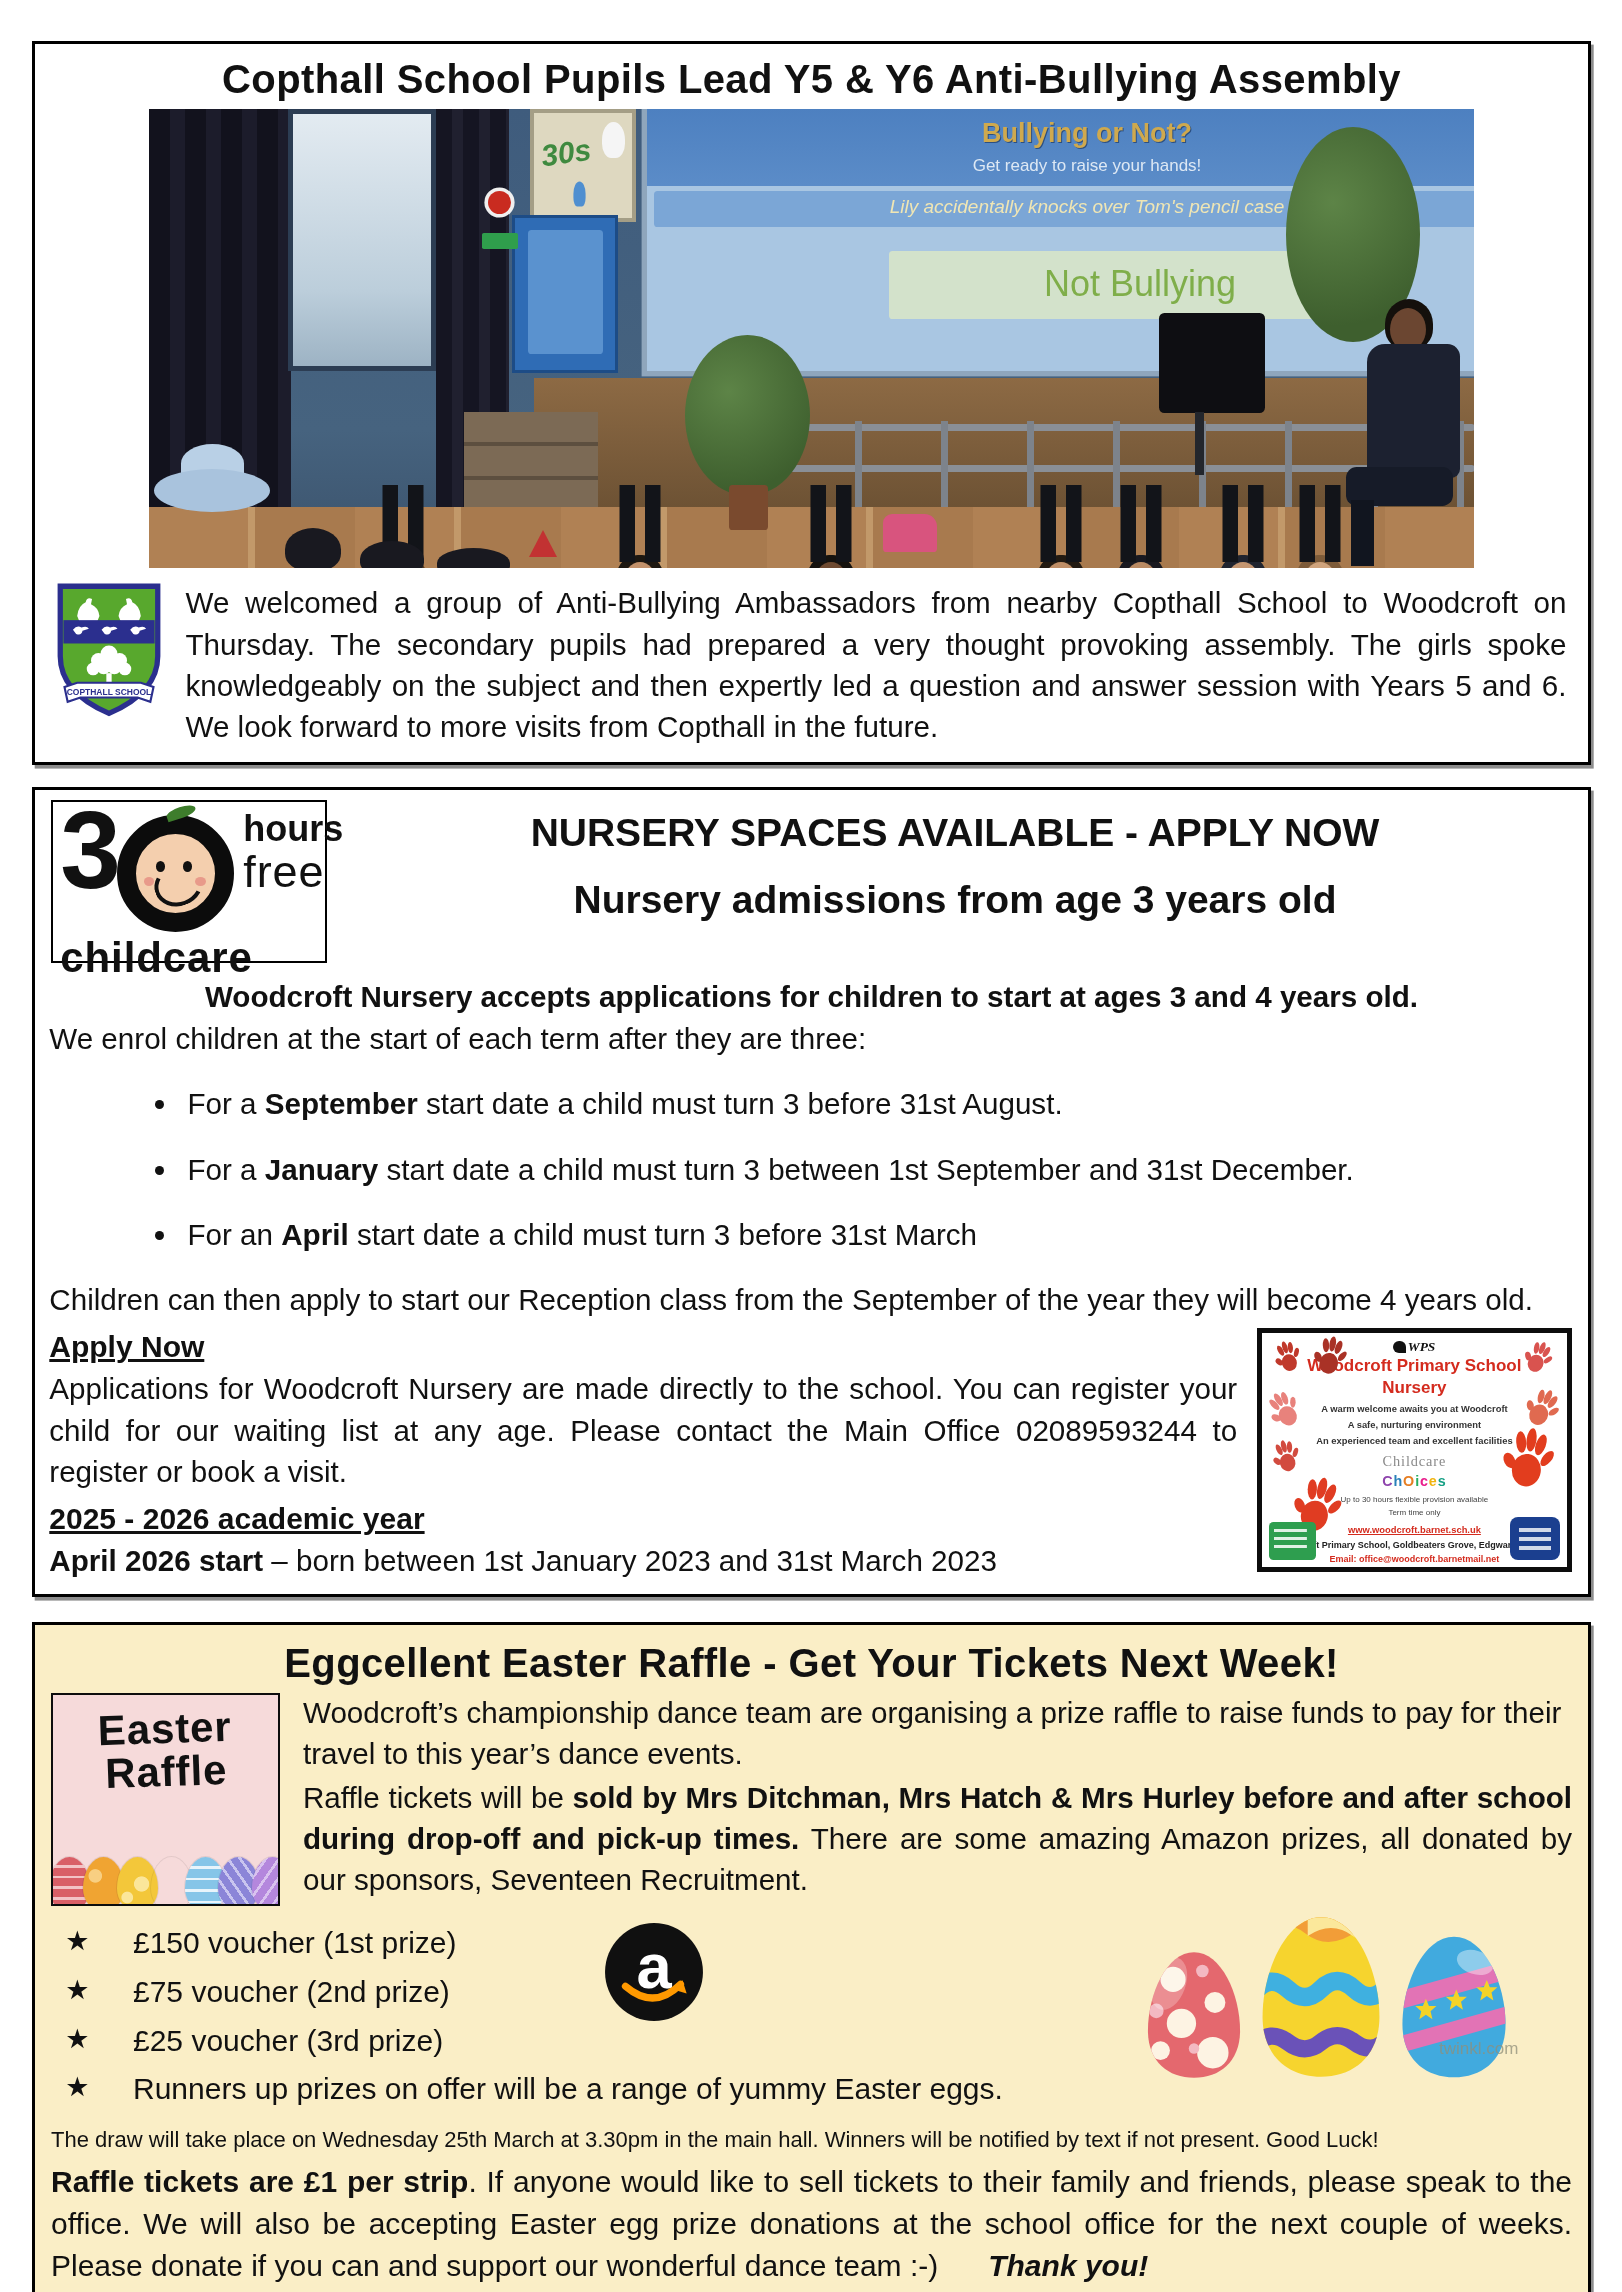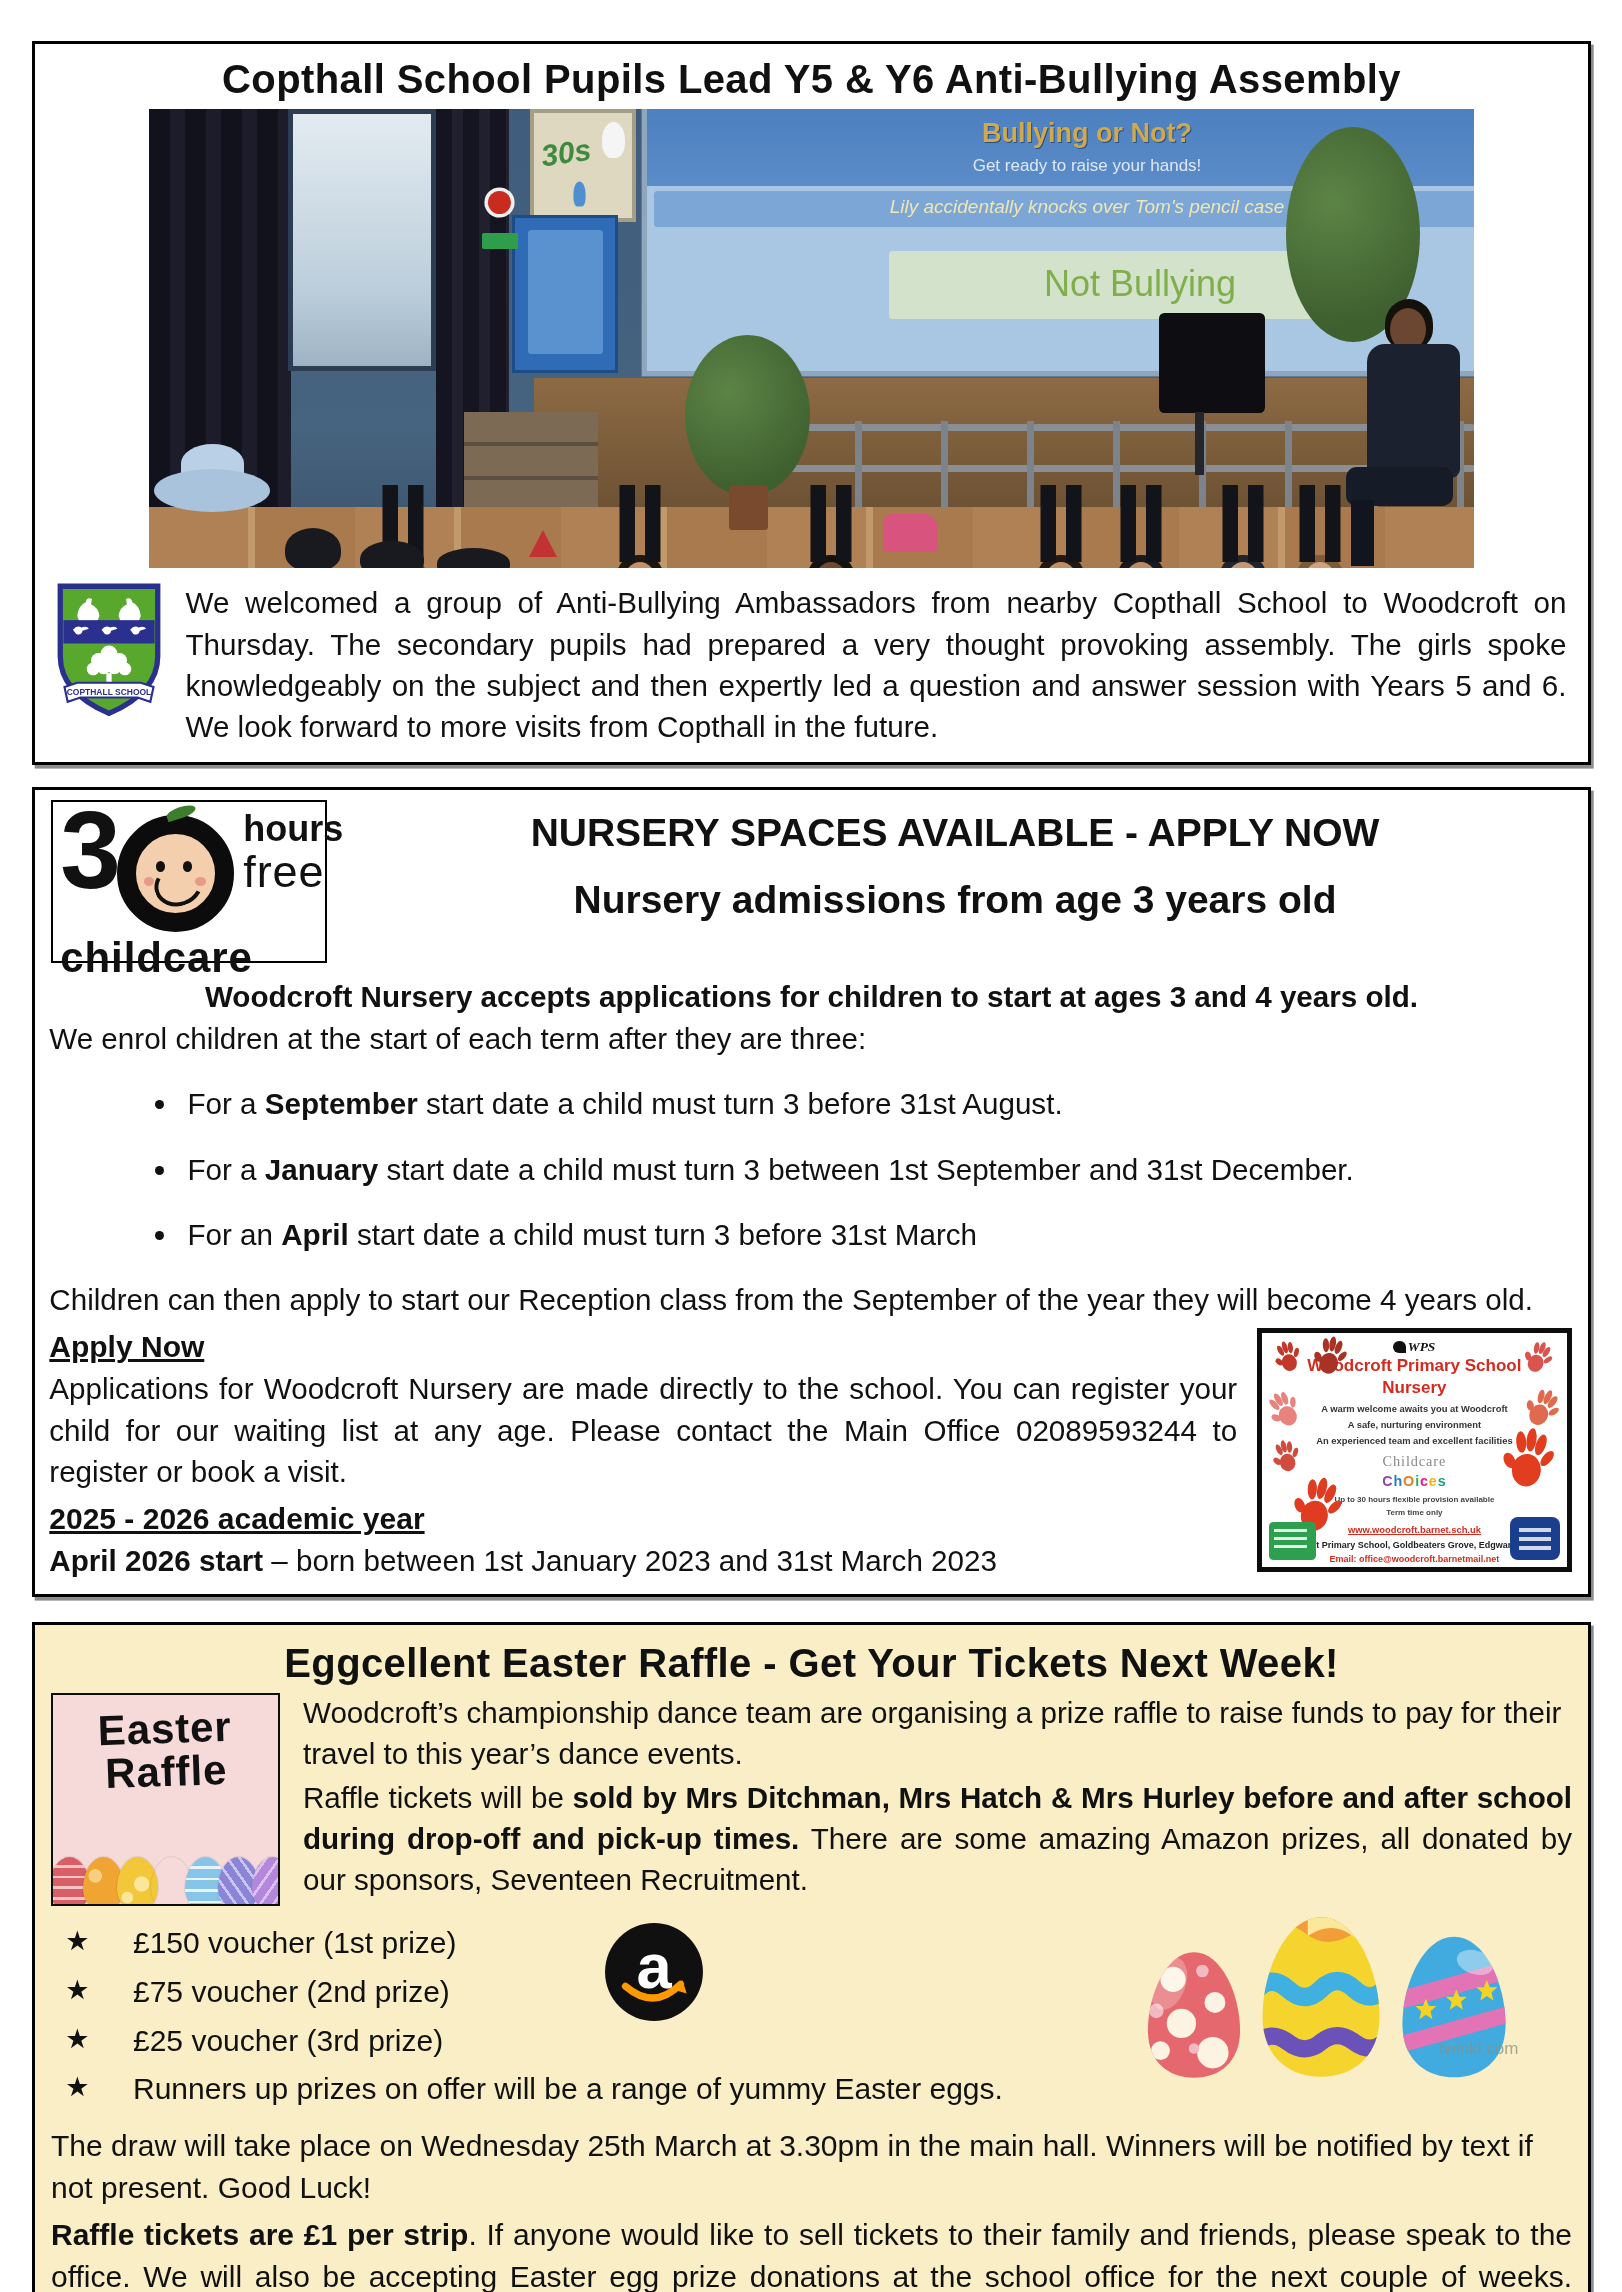--- a/index.html
+++ b/index.html
@@ -101,21 +101,21 @@
          margin:7.2px 1.8px 3.6px 19.7px;position:relative;text-align:center;padding-top:5.4px;overflow:hidden;}
   .flyer .hp{position:absolute;}
   .fl-wps{font-size:13.4px;font-weight:bold;font-style:italic;font-family:"Liberation Serif",serif;}
   .fl-wps::before{content:'';display:inline-block;width:12.5px;height:12.5px;background:#111;border-radius:50% 50% 0 50%;margin-right:1.8px;vertical-align:-1.8px;}
   .fl-school{color:#d42b1e;font-weight:bold;font-size:17px;line-height:1.1;}
   .fl-nursery{color:#d42b1e;font-weight:bold;font-size:17px;}
   .fl-line{font-size:9.4px;font-weight:bold;color:#333;margin-top:2.7px;}
   .fl-childcare{font-family:"Liberation Serif",serif;font-size:14.3px;color:#8a8a8a;margin-top:3.6px;letter-spacing:0.9px;}
   .fl-choices{font-size:14.3px;font-weight:bold;letter-spacing:0.9px;}
   .cl0{color:#8e44ad}.cl1{color:#2980b9}.cl2{color:#e67e22}.cl3{color:#27ae60}.cl4{color:#e91e8c}.cl5{color:#f1b40f}.cl6{color:#16a085}
-  .fl-tiny{font-size:8px;font-weight:bold;color:#444;margin-top:2.7px;}
+  .fl-tiny{font-size:8px;font-weight:normal;color:#444;margin-top:2.7px;}
   .fl-web{font-size:9.4px;font-weight:bold;color:#d42b1e;text-decoration:underline;margin-top:4.5px;}
   .fl-addr{font-size:9px;font-weight:bold;color:#222;margin-top:2.7px;}
   .fl-email{font-size:9px;font-weight:bold;color:#d42b1e;margin-top:1.8px;}
   .fl-tel{font-size:9px;font-weight:bold;color:#222;margin-top:1.8px;}
   .fl-green{position:absolute;left:7.2px;bottom:7.2px;width:47px;height:38px;background:#2e9e4f;border-radius:4.5px;
      background-image:repeating-linear-gradient(rgba(255,255,255,.85) 0 2.7px,transparent 2.7px 8px);background-size:70% 60%;background-repeat:no-repeat;background-position:5.4px 7.2px;}
   .fl-blue{position:absolute;right:7.2px;bottom:7.2px;width:50px;height:43px;background:#1b3f8f;border-radius:8px;
      background-image:repeating-linear-gradient(rgba(255,255,255,.8) 0 3.6px,transparent 3.6px 9px);background-size:64% 55%;background-repeat:no-repeat;background-position:9px 10.7px;}
 
   
@@ -135,21 +135,21 @@
   .raffle-paras{flex:1;font-size:29.6px;line-height:1.38;}
   .raffle-paras p{margin-bottom:3.6px;}
   .prize-area{position:relative;margin-top:12.5px;min-height:197px;}
   .prize-row{display:flex;font-size:30px;line-height:1.63;max-width:1128px;}
   .pstar{width:82px;padding-left:14.3px;box-sizing:border-box;font-size:27px;}
   .prize-row.b1 .plabel{font-weight:normal;}
   .amazon{position:absolute;left:552px;top:1.8px;width:102px;height:102px;}
   .big-eggs{position:absolute;right:59px;top:-7.2px;display:flex;align-items:flex-end;gap:7.2px;}
   .big-eggs svg{display:block;}
   .twinkl{position:absolute;right:-5.4px;bottom:23px;font-size:17px;color:#8f8f7a;opacity:.75;}
-  .draw-para{font-size:30px;line-height:1.4;margin-top:9px;clear:both;}
+  .draw-para{font-size:22px;line-height:1.4;margin-top:9px;clear:both;}
   .tick-para{font-size:30px;line-height:1.4;margin-top:5.4px;text-align:justify;}
   .thanks{font-weight:bold;font-style:italic;margin-left:50px;white-space:nowrap;}
 </style>
 </head>
 <body>
 
 <svg width="0" height="0" style="position:absolute">
   <defs>
     <symbol id="hand" viewBox="0 0 62 72">
       <ellipse cx="31" cy="49" rx="16" ry="18" fill="currentColor"></ellipse>

